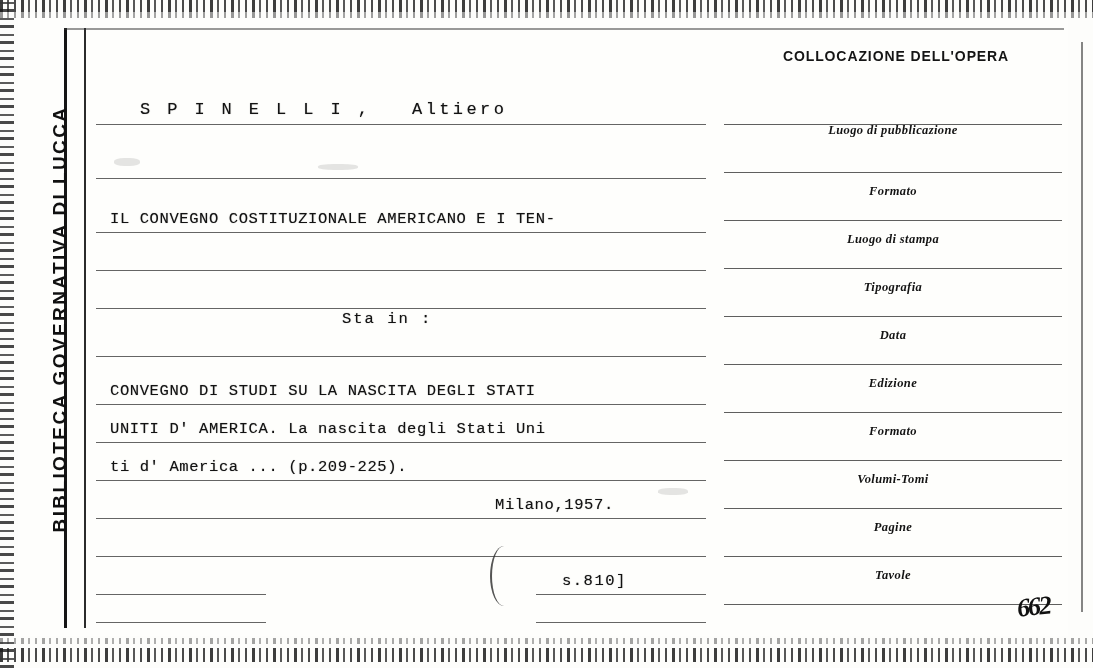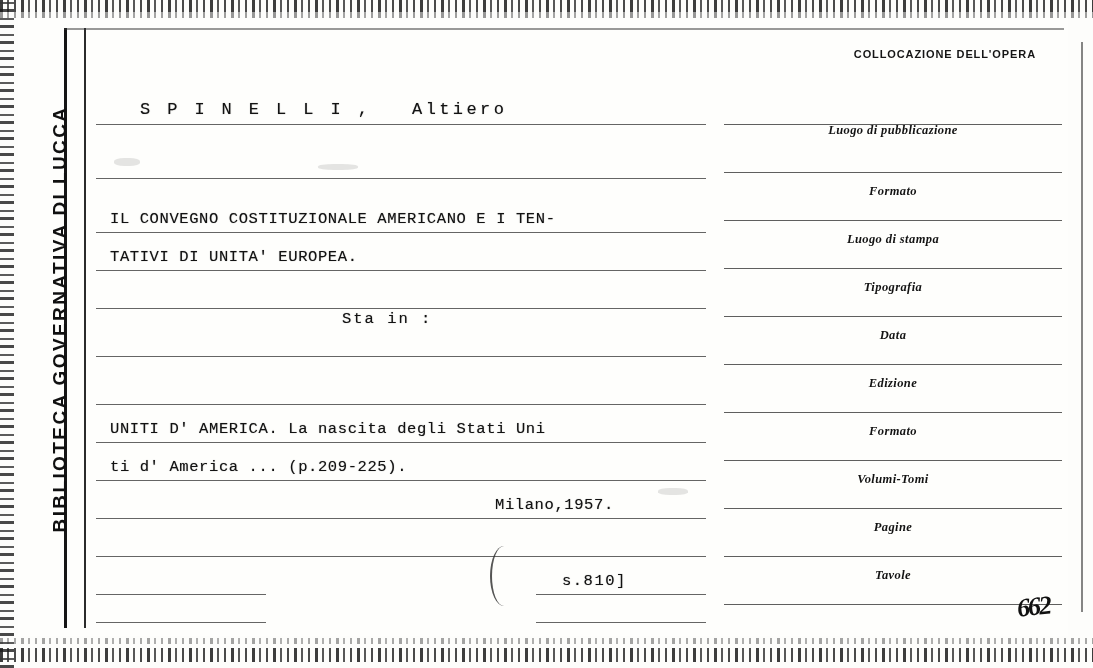--- a/index.html
+++ b/index.html
@@ -100,26 +100,26 @@
   .typed.sp { letter-spacing: 3.4px; }
 
   
   .right-col {
     position: absolute;
     left: 706px; top: 24px;
     width: 340px; height: 586px;
   }
   .right-head {
     position: absolute;
-    left: 52px; top: 6px;
+    left: 42px; top: 6px;
     width: 260px;
-    text-align: right;
+    text-align: center;
     font-family: "Liberation Sans", sans-serif;
     font-weight: bold;
-    font-size: 11px;
+    font-size: 14px;
     letter-spacing: .9px;
     color: #151515;
   }
   .r-rule {
     position: absolute;
     left: 0; width: 338px; height: 1px;
     background: #2a2a2a; opacity: .75;
   }
   .r-label {
     position: absolute;
@@ -200,24 +200,24 @@
       <div class="rule" style="top:514px;"></div>
       <div class="rule gapped" style="top:552px;"></div>
       <div class="rule gapped2" style="top:552px;"></div>
       <div class="rule gapped" style="top:580px;"></div>
       <div class="rule gapped2" style="top:580px;"></div>
 
       <div class="typed sp" style="left:16px; top:58px; font-size:17px;margin-left:28px;">S P I N E L L I ,   Altiero</div>
 
       <div class="typed" style="left:14px; top:168px;">IL CONVEGNO COSTITUZIONALE AMERICANO E I TEN-</div>
 
-      <div class="typed" style="left:14px; top:206px;">TATIVI DI UNITA' EUROPEA.</div>
 
       <div class="typed" style="left:246px; top:268px; letter-spacing:2px;">Sta in :</div>
 
+      <div class="typed" style="left:14px; top:340px;">CONVEGNO DI STUDI SU LA NASCITA DEGLI STATI</div>
 
       <div class="typed" style="left:14px; top:378px;">UNITI D' AMERICA. La nascita degli Stati Uni</div>
 
       <div class="typed" style="left:14px; top:416px;">ti d' America ... (p.209-225).</div>
 
       <div class="typed" style="left:399px; top:454px;">Milano,1957.</div>
 
       <div class="typed" style="left:466px; top:530px; letter-spacing:1.5px;">s.810]</div>
 
     </div>

